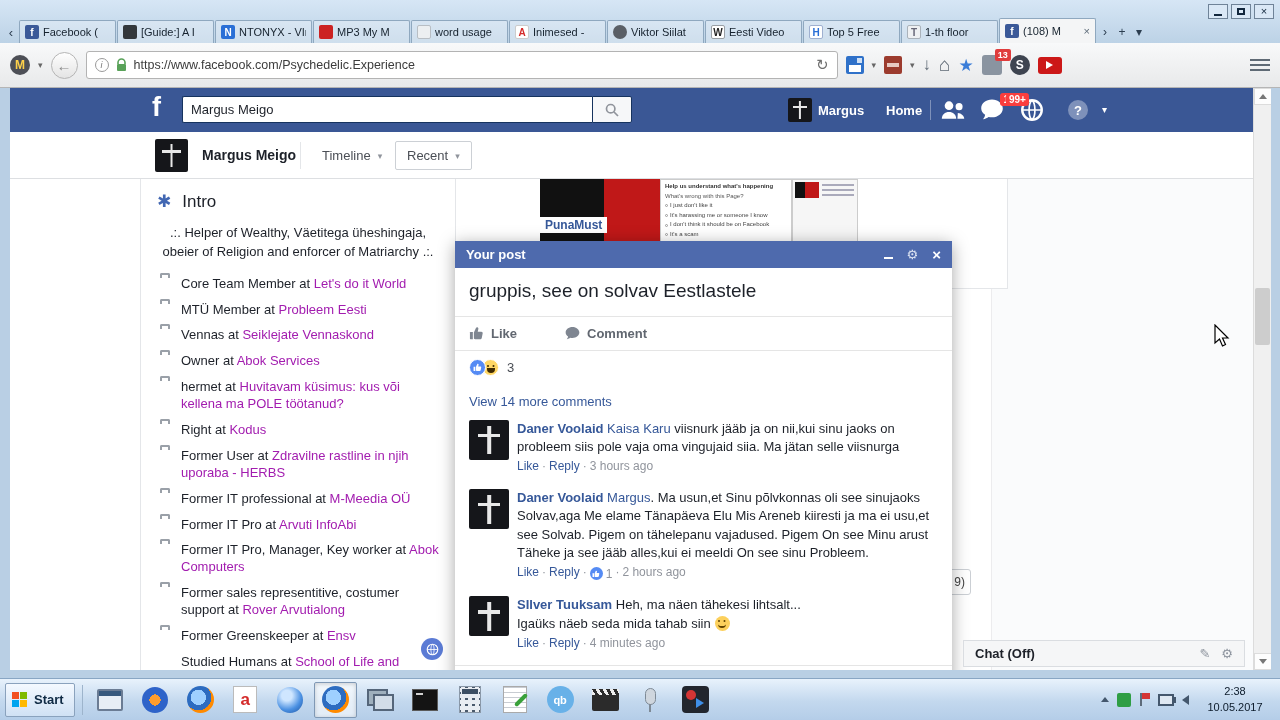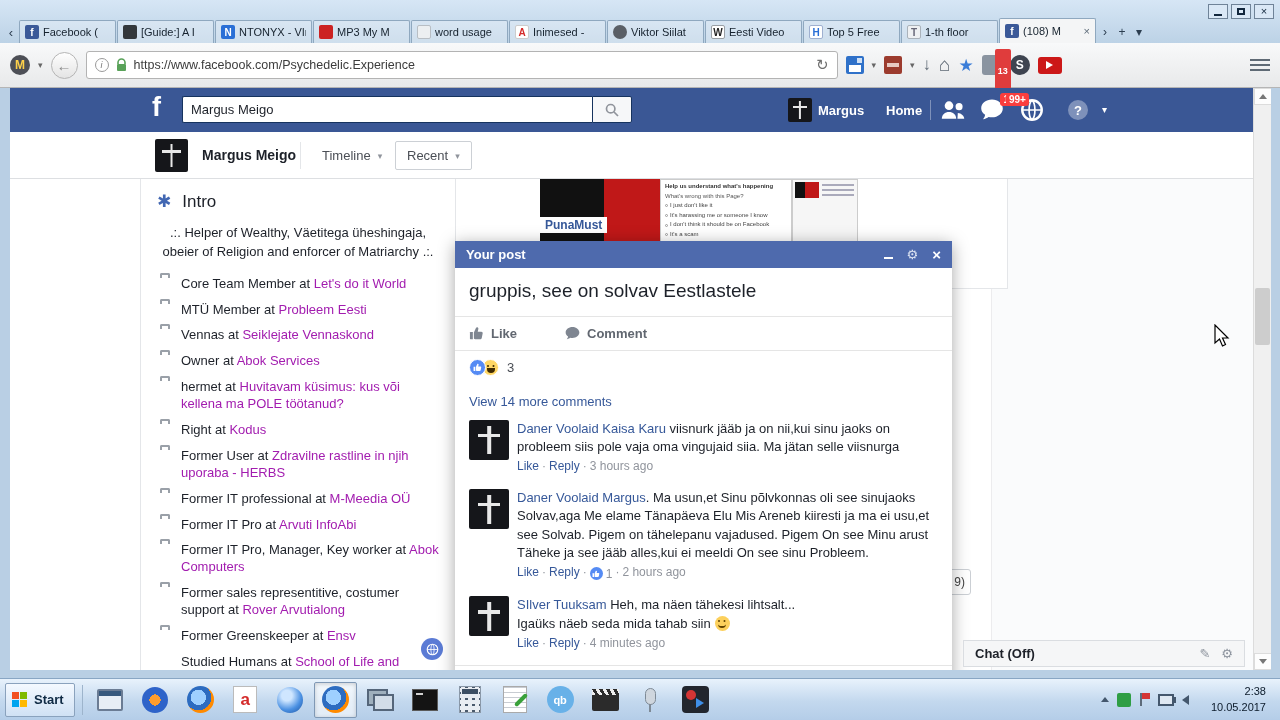--- a/index.html
+++ b/index.html
@@ -36,21 +36,21 @@
   .reload{color:#707070;font-size:15px}
   .tool-floppy{width:18px;height:18px;background:#2f71c9;border-radius:2px;position:relative}
   .tool-floppy::before{content:"";position:absolute;left:3px;bottom:2px;width:12px;height:7px;background:#fff}
   .tool-floppy::after{content:"";position:absolute;right:2px;top:2px;width:5px;height:5px;background:#cfe0f5}
   .tool-red{width:18px;height:18px;background:#9c3b2e;border-radius:2px;position:relative}
   .tool-red::before{content:"";position:absolute;left:3px;top:7px;width:12px;height:4px;background:#e8c9c2}
   .dl-arrow{color:#5f6a75;font-weight:bold;font-size:17px}
   .home-ic{color:#5f6a75;font-size:19px}
   .star-ic{color:#3b7dd8;font-size:17px}
   .ext-badge{position:relative;width:20px;height:20px;background:#8a94a0;border-radius:3px}
-  .badge13{position:absolute;top:-6px;right:-9px;background:#e03c3c;color:#fff;font-size:9px;font-weight:bold;padding:16px 3px;border-radius:2px;line-height:12px}
+  .badge13{position:absolute;top:-6px;right:-9px;background:#e03c3c;color:#fff;font-size:9px;font-weight:bold;padding:0 3px;border-radius:2px;line-height:12px}
   .s-ext{width:20px;height:20px;border-radius:50%;background:#3e4450;color:#fff;font-weight:bold;font-size:12px;display:flex;align-items:center;justify-content:center}
   .yt-ic{width:24px;height:17px;background:#cc1818;border-radius:3px;display:flex;align-items:center;justify-content:center}
   .yt-tri{width:0;height:0;border-top:4px solid transparent;border-bottom:4px solid transparent;border-left:7px solid #fff}
   .menu-btn{width:20px;display:flex;flex-direction:column;gap:3px;margin-left:auto}
   .menu-btn i{height:2px;background:#5f6a75;display:block}
 
   
   .viewport{position:absolute;top:88px;left:10px;width:1261px;height:582px;background:#fff;overflow:hidden}
   .fb-page{position:absolute;left:0;top:0;width:1243px;height:582px;background:#fff}
 
@@ -127,21 +127,21 @@
   .r-haha::before{content:"";position:absolute;left:3.5px;top:4.5px;width:2px;height:2px;background:#402b00;border-radius:50%;box-shadow:5.5px 0 0 #402b00}
   .r-haha::after{content:"";position:absolute;left:3.5px;top:8px;width:8px;height:5px;background:#402b00;border-radius:0 0 8px 8px}
   .r-count{margin-left:8px;color:#4b4f56;font-size:13px}
   .dlg-viewmore{padding:10px 14px 4px;color:#365899;font-size:13px;cursor:pointer}
   .comment{display:flex;gap:8px;padding:7px 14px}
   .avatar{background:#15161a;position:relative;overflow:hidden;border-radius:2px}
   .avatar::before{content:"";position:absolute;left:50%;top:14%;width:9%;height:72%;background:#e8e8e8;transform:translateX(-50%)}
   .avatar::after{content:"";position:absolute;left:22%;top:34%;width:56%;height:9%;background:#e8e8e8}
   .c-avatar{width:40px;height:40px;flex:0 0 40px}
   .c-body{flex:1;font-size:13px;line-height:1.4;color:#1d2129}
-  .c-author{font-weight:normal;color:#365899;cursor:pointer}
+  .c-author{font-weight:bold;color:#365899;cursor:pointer}
   .c-mention{color:#365899;cursor:pointer}
   .c-meta{margin-top:2px;font-size:12px;color:#90949c}
   .c-meta a{color:#365899;cursor:pointer}
   .dot{margin:0 3px}
   .like-chip{display:inline-flex;align-items:center;gap:3px;vertical-align:-2px}
   .chip-circle{width:13px;height:13px;border-radius:50%;background:#558bf4;display:inline-flex;align-items:center;justify-content:center}
   .smile{display:inline-block;width:15px;height:15px;border-radius:50%;background:#fcd05c;position:relative;vertical-align:-3px;margin-left:4px}
   .smile::before{content:"";position:absolute;left:3.5px;top:4px;width:2px;height:2px;background:#5f4200;border-radius:50%;box-shadow:5.5px 0 0 #5f4200}
   .smile::after{content:"";position:absolute;left:3px;top:5px;width:8px;height:5px;border-bottom:2px solid #5f4200;border-radius:0 0 8px 8px}
   .comment-box{border-top:1px solid #e5e5e5;margin-top:6px;padding:9px 14px;display:flex;gap:8px;align-items:center}
@@ -190,21 +190,21 @@
   .ic-media2::after{content:"";position:absolute;right:5px;bottom:5px;width:0;height:0;border-top:5px solid transparent;border-bottom:5px solid transparent;border-left:8px solid #3f8fe8}
   .tray{margin-left:auto;display:flex;align-items:center;gap:8px;padding-right:4px}
   .tray-caret{width:0;height:0;border-left:4px solid transparent;border-right:4px solid transparent;border-bottom:5px solid #44576d}
   .tr-green{width:14px;height:14px;background:#2f9e44;border-radius:2px}
   .tr-flag{width:11px;height:13px;position:relative}
   .tr-flag::before{content:"";position:absolute;left:1px;top:0;width:2px;height:13px;background:#5d6b7a}
   .tr-flag::after{content:"";position:absolute;left:3px;top:0;width:8px;height:6px;background:#d43535}
   .tr-mon{width:16px;height:12px;background:#dfe8f2;border:2px solid #44576d}
   .tr-spk{width:0;height:0;border-top:5px solid transparent;border-bottom:5px solid transparent;border-right:7px solid #44576d;position:relative}
   .tr-spk::before{content:"";position:absolute;left:-10px;top:-3px;width:4px;height:6px;background:#44576d}
-  .clock{text-align:right;font-size:11px;color:#0b1a2a;line-height:1.4;margin:8px 7px;min-width:62px}
+  .clock{text-align:center;font-size:11px;color:#0b1a2a;line-height:1.4;margin:8px 7px;min-width:62px}
 
   .cursor{position:absolute;left:1214px;top:324px;z-index:99}
   a{text-decoration:none}
 </style>
 </head>
 <body>
 
 <div class="screen">
 
   <div class="titlebar">

